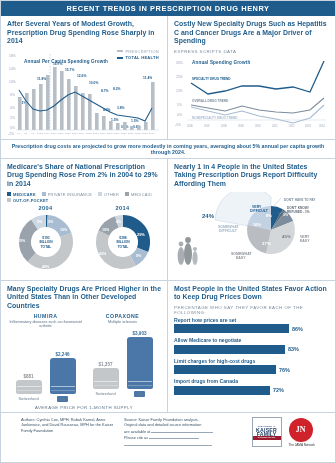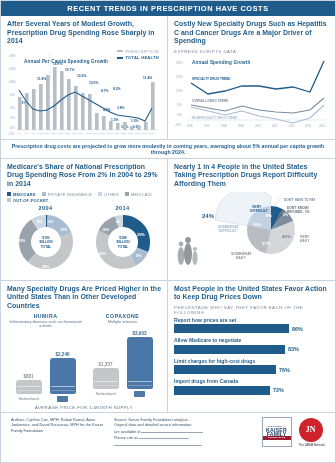--- a/index.html
+++ b/index.html
@@ -76,21 +76,21 @@
   .cn{width:26px;font-size:3.9px;color:#6d7f90;text-align:center;}
   .usmap{display:inline-block;background:#4a77a8;padding:.5px 3px;border-radius:1px;}
   .avgcap{text-align:center;font-size:4.3px;letter-spacing:.45px;color:#5b7085;margin-top:3px;}
   
   .fbar{margin-bottom:4px;}
   .flabel{font-size:5.1px;font-weight:bold;color:#1f5c8b;margin-bottom:1.5px;}
   .ftrack{display:flex;align-items:center;gap:3px;}
   .ffill{height:9px;background:#1f5c8b;}
   .fpct{font-size:5.4px;font-weight:bold;color:#1f5c8b;}
   
-  .footer{display:flex;align-items:flex-start;padding:4px 10px;gap:8px;border-top:1px solid #c8d4e0;}
+  .footer{display:flex;align-items:flex-start;padding:4px 20px;gap:8px;border-top:1px solid #c8d4e0;}
   .fcol{font-size:3.9px;line-height:5.4px;color:#3a5468;}
   .fline{display:inline-block;border-bottom:.5px solid #9aa8b5;width:62px;height:4px;}
   .logos{margin-left:auto;display:flex;align-items:center;gap:7px;}
   .kflogo{
     width:28px;height:28px;background:#fff;border:1px solid #9aa8b5;
     display:flex;flex-direction:column;align-items:center;justify-content:center;
     font-size:3.4px;font-weight:bold;color:#1f3f63;line-height:4px;text-align:center;
   }
   .kfbar{background:#9b1b30;color:#fff;width:100%;text-align:center;font-size:2.4px;padding:.4px 0;letter-spacing:.2px;}
   .jamawrap{text-align:center;}
@@ -99,21 +99,21 @@
     display:flex;align-items:center;justify-content:center;
     font-size:8px;font-weight:bold;font-family:"Liberation Serif",serif;
   }
   .jamacap{font-size:3.1px;color:#333;margin-top:1px;}
 </style>
 </head>
 <body>
 
 <div class="page">
 
-  <div class="hdr">RECENT TRENDS IN PRESCRIPTION HAVE COSTS</div>
+  <div class="hdr">RECENT TRENDS IN PRESCRIPTION DRUG HENRY</div>
 
   <div class="rowwrap">
 
     <div class="col left">
       <div class="ptitle">After Several Years of Modest Growth, Prescription Drug Spending Rose Sharply in 2014</div>
       <div class="lc">
         <div class="legend1">
           <div class="li">
               <span class="sw"></span>
               <span class="tx">PRESCRIPTION</span>

